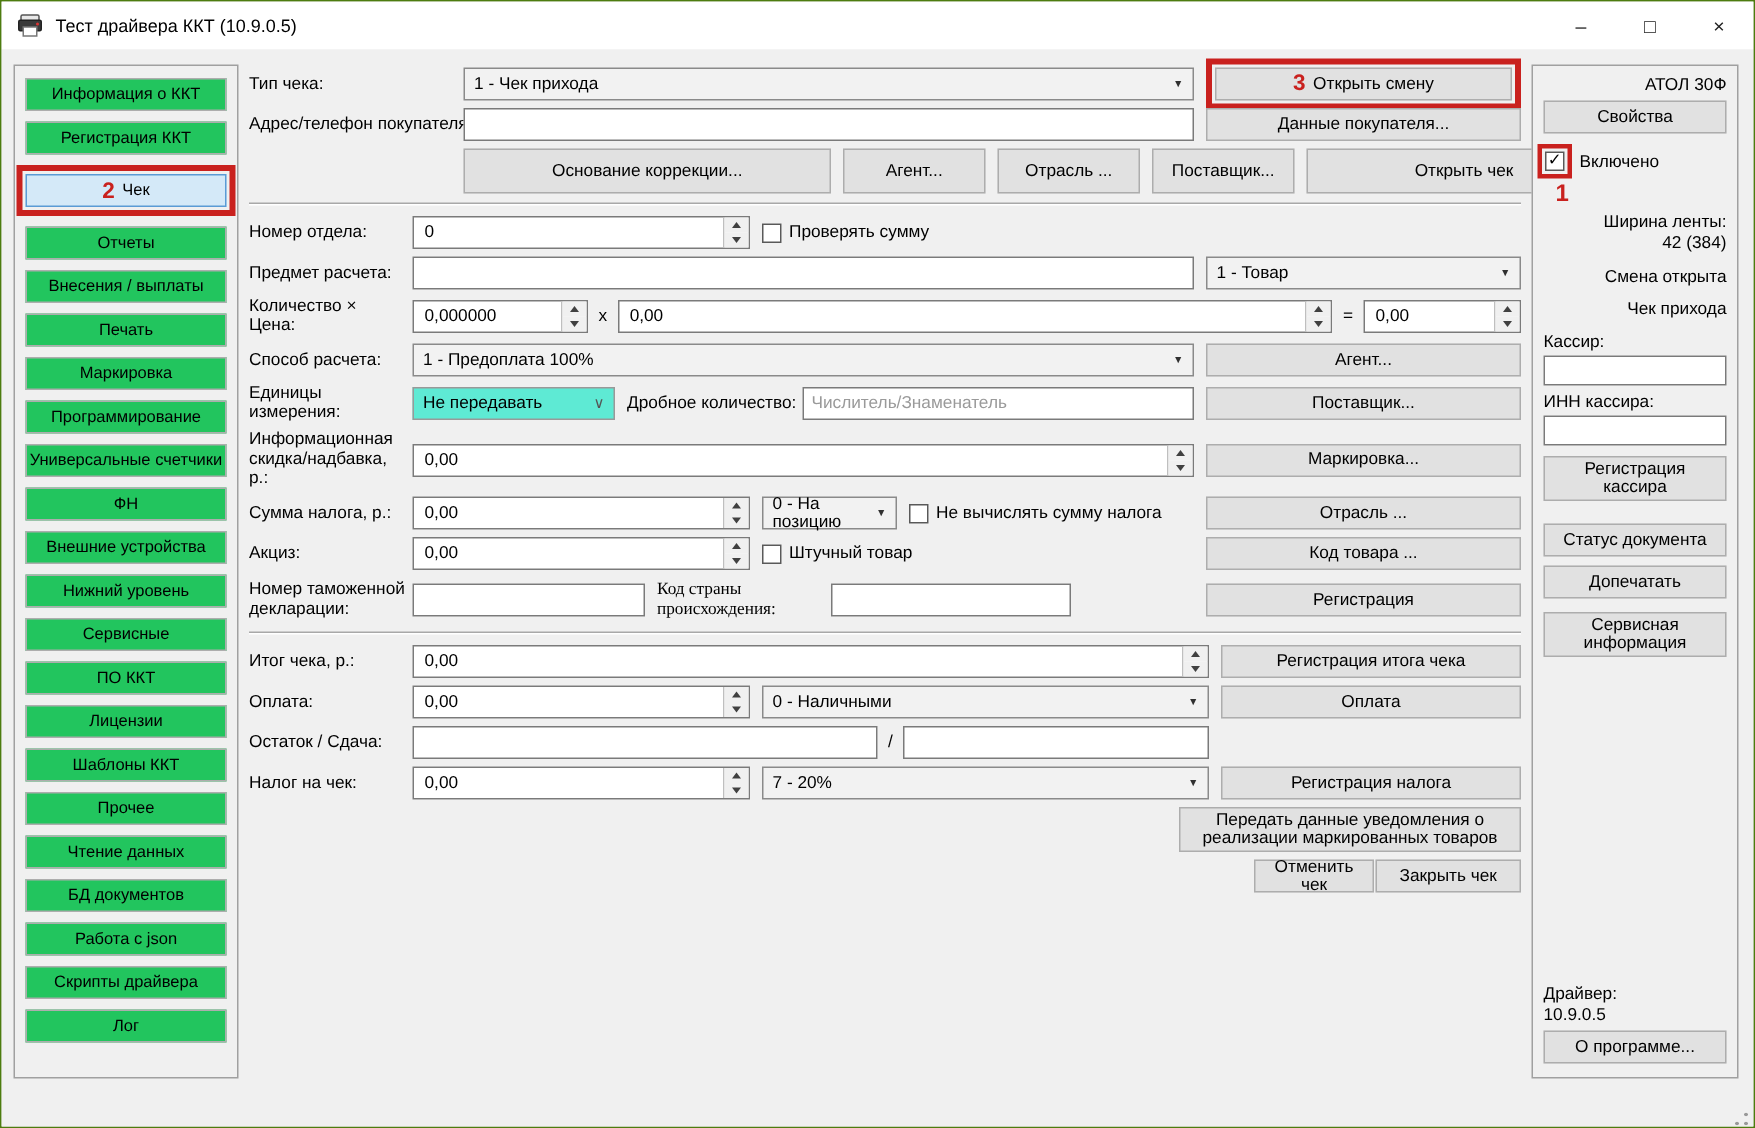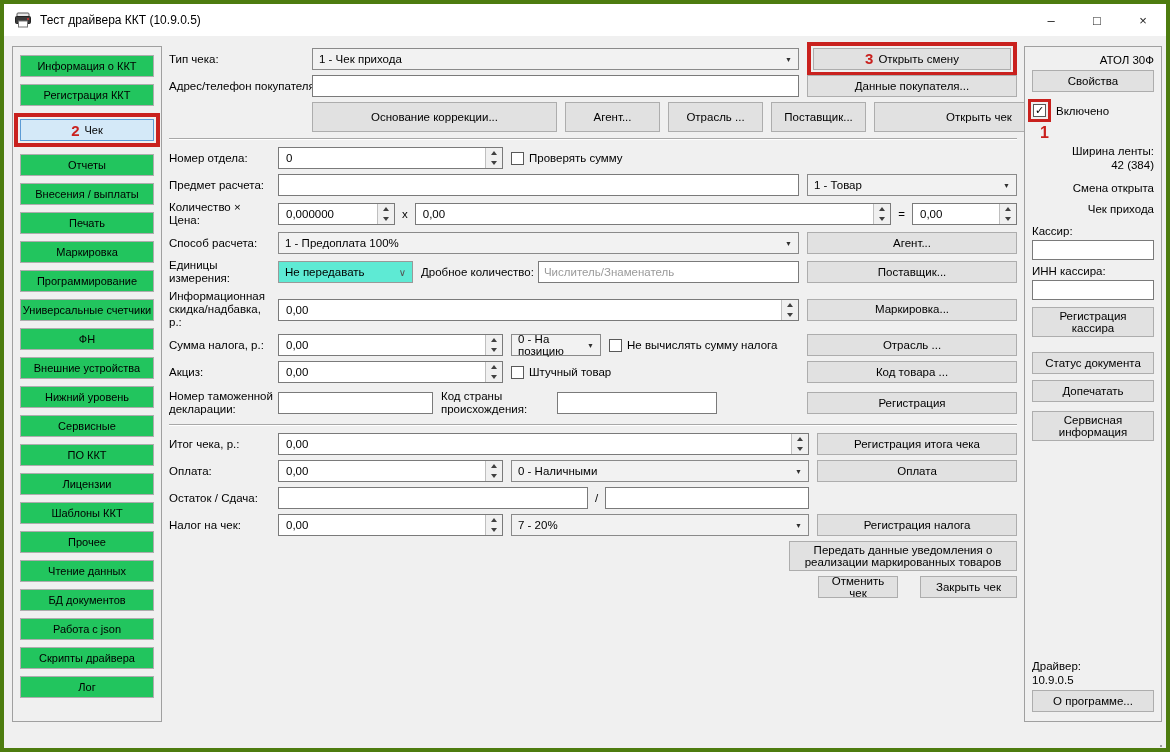--- a/index.html
+++ b/index.html
@@ -1,18 +1,18 @@
 <!DOCTYPE html>
 <html><head>
 <meta charset="utf-8">
 <style>
   * { box-sizing: border-box; }
   html,body { margin:0; padding:0; background:#444; }
   body { font-family:"Liberation Sans","DejaVu Sans",sans-serif; font-size:11.5px; color:#000; }
-  .window { position:relative; width:1170px; height:752px; background:#f0f0f0; border:4px solid #4d7c0f; overflow:hidden; }
+  .window { position:relative; width:1170px; height:752px; background:#f0f0f0; border:1px solid #4d7c0f; overflow:hidden; }
 
   
   .titlebar { height:32px; background:#ffffff; display:flex; align-items:center; }
   .app-icon { margin:0 8px 0 10px; display:flex; }
   .title-text { font-size:12px; }
   .win-controls { margin-left:auto; display:flex; height:100%; }
   .win-btn { width:46px; height:100%; display:flex; align-items:center; justify-content:center; font-size:13px; color:#222; }
 
   
   .content { position:relative; height:720px; background:#f0f0f0; }
@@ -29,21 +29,21 @@
   :root { --red:#c9211e; }
   .red-num { color:var(--red); font-weight:bold; font-size:15px; margin-right:5px; }
 
   
   .main { position:absolute; left:165px; top:12px; width:848px; }
   .frow { display:flex; align-items:center; margin-bottom:5px; min-height:22px; }
   .frow.h30 { min-height:30px; }
   .lbl { width:109px; flex-shrink:0; line-height:13px; padding-right:4px; }
   .lbl-top { width:143px; flex-shrink:0; white-space:nowrap; }
   .lbl2 { margin-left:8px; margin-right:4px; line-height:13px; white-space:nowrap; }
-  .lbl2.wrap { white-space:normal; width:112px; flex-shrink:0; }
+  .lbl2.wrap { white-space:normal; width:112px; flex-shrink:0;font-family:Liberation Serif, serif; }
   .flex1 { flex:1 1 auto; min-width:0; }
   .rslot { width:210px; margin-left:8px; flex-shrink:0; display:flex; }
   .rslot-b { width:200px; margin-left:8px; flex-shrink:0; display:flex; }
   .rslot > .btn, .rslot-b > .btn { width:100%; }
   .sep { border-top:1px solid #a8a8a8; border-bottom:1px solid #ffffff; margin:6px 0 7px 0; }
 
   .btn { background:#e1e1e1; border:1px solid #adadad; height:22px; padding:0 8px;
          display:flex; align-items:center; justify-content:center; text-align:center; line-height:12.5px; }
   .btn.h30 { height:30px; }
 
@@ -386,21 +386,21 @@
           <div class="btn">Регистрация налога</div>
         </div>
       </div>
 
       <div class="frow h30" style="justify-content:flex-end">
         <div class="btn h30" style="width:228px">Передать данные уведомления о реализации маркированных товаров</div>
       </div>
 
       <div class="frow" style="justify-content:flex-end">
         <div class="btn" style="width:80px">Отменить чек</div>
-        <div class="btn" style="width:97px;margin-left:22px">Закрыть чек</div>
+        <div class="btn" style="width:97px;margin-left:1px">Закрыть чек</div>
       </div>
 
     </div>
 
     <div class="panel right-panel">
       <div class="rp-right rp-line">АТОЛ 30Ф</div>
       <div class="btn">Свойства</div>
 
       <div class="enabled-row">
         <span class="rframe1">

